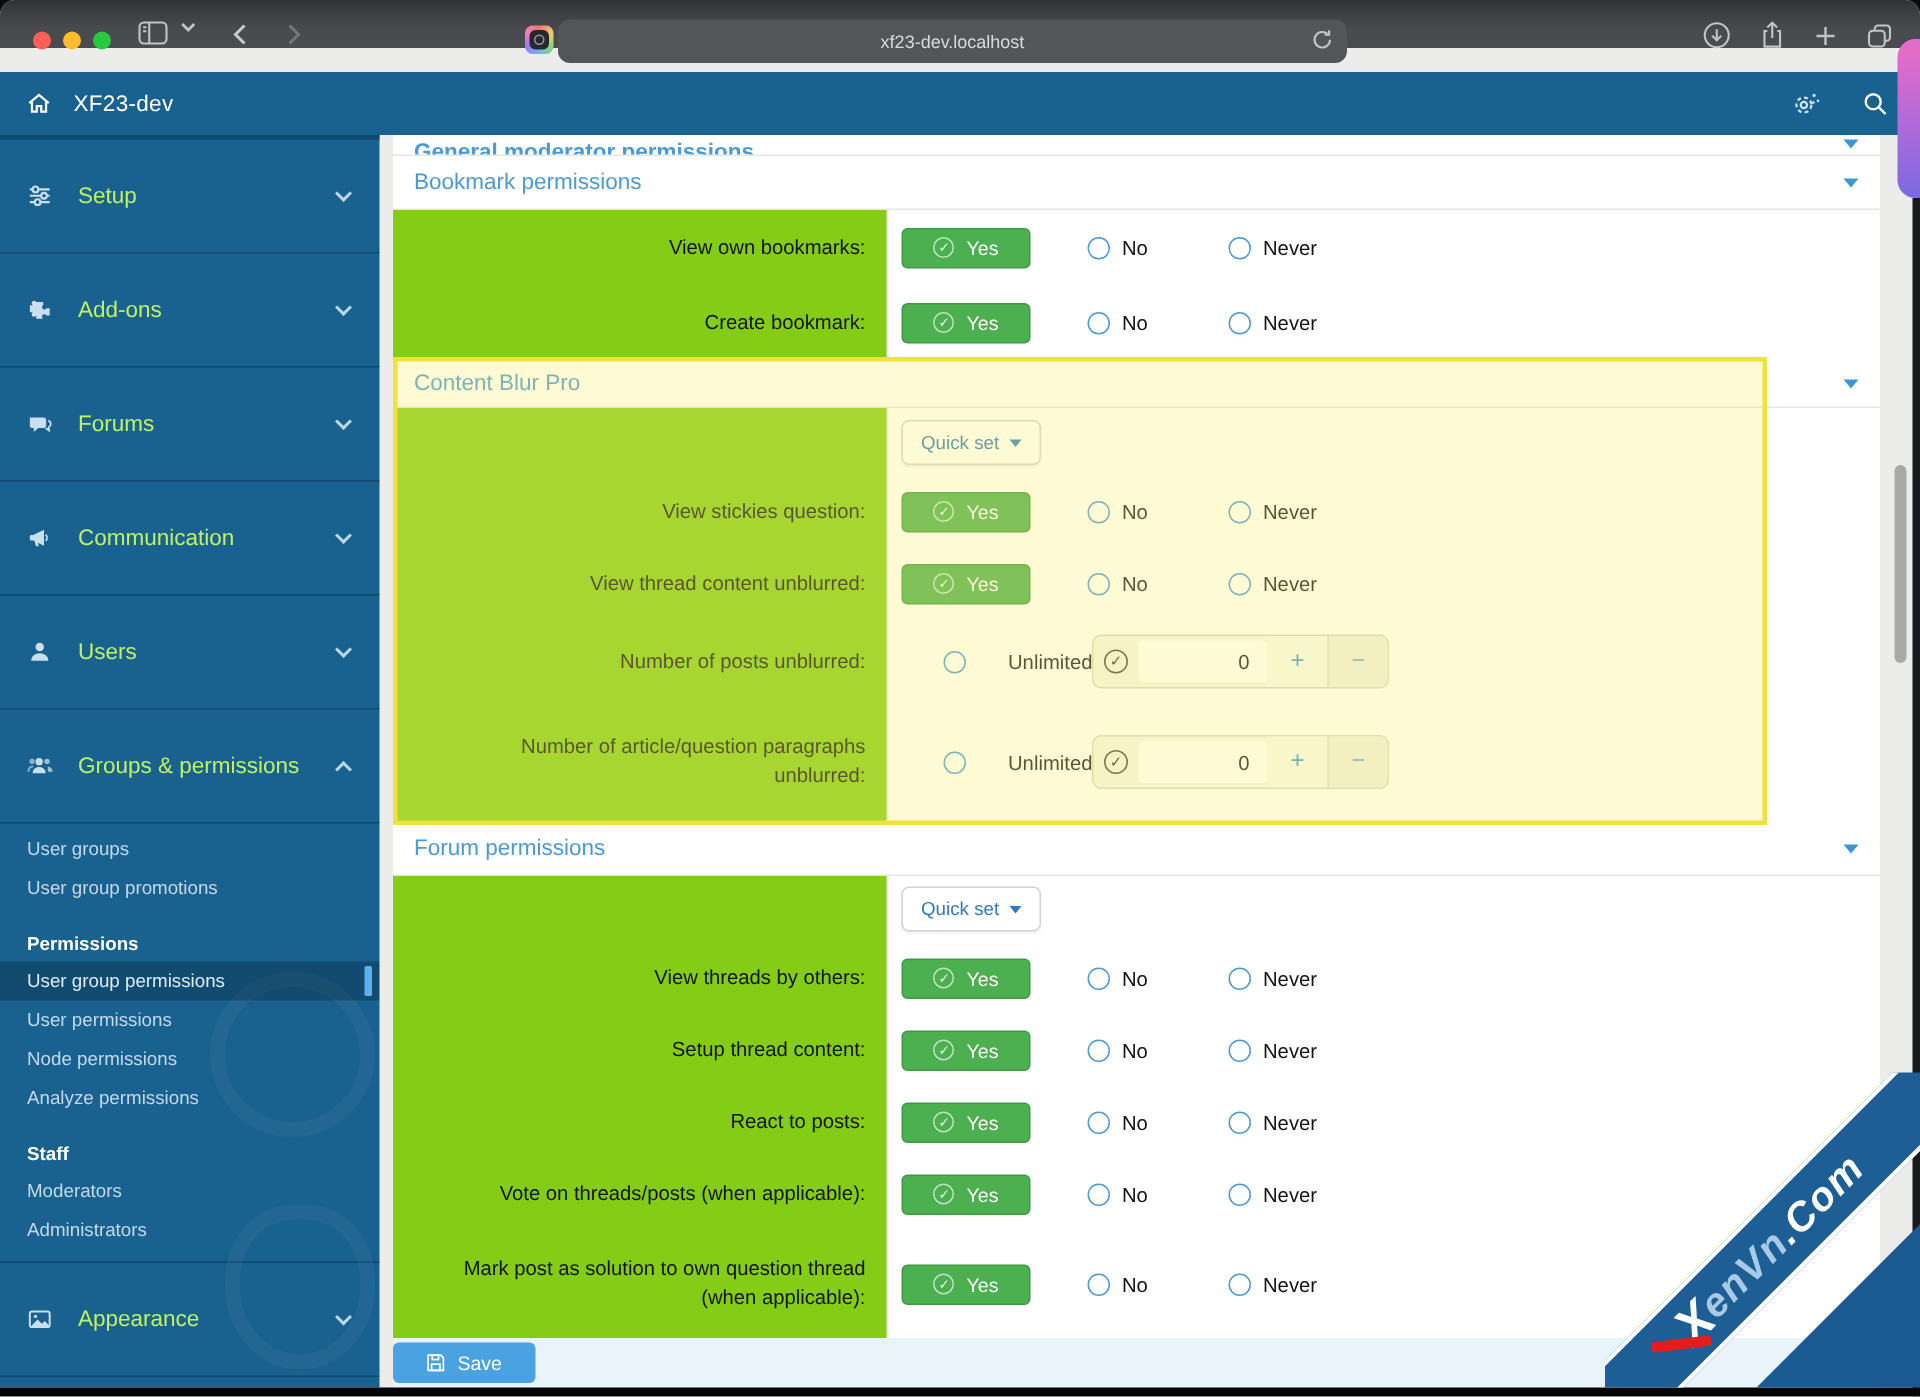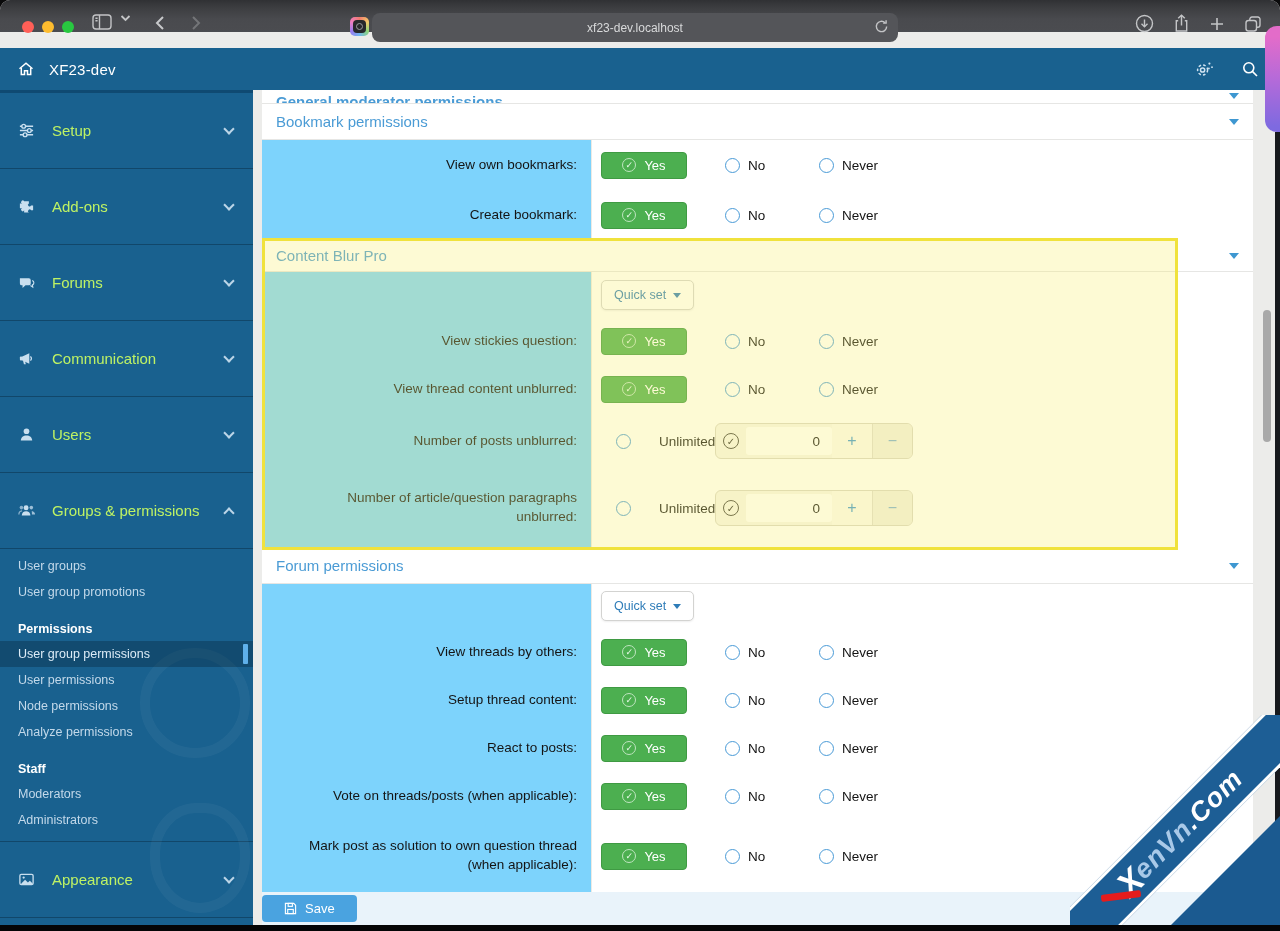--- a/index.html
+++ b/index.html
@@ -64,31 +64,31 @@
   .section { position:relative; }
   .section-header { display:flex; align-items:center; justify-content:space-between; padding:0 14px;
     border-bottom:1px solid #e6e6e4; cursor:pointer; background:#fff; }
   .section-title { color:#4a9bd5; font-size:15px; }
   .sec-chev { width:0; height:0; border-left:5px solid transparent; border-right:5px solid transparent;
     border-top:6px solid #3e97d1; }
   .section.clipped .section-header { overflow:hidden; align-items:flex-end; }
   .section.clipped .section-title { position:relative; top:7px; font-weight:bold; text-decoration:underline; }
   .section.clipped .sec-chev { margin-bottom:4px; }
   .prow { display:flex; background:#fff; }
-  .lbl { width:330px; background:#7dd3fc; border-right:1px solid #eceae4; display:flex; align-items:center;
+  .lbl { width:330px; background:#84cc16; border-right:1px solid #eceae4; display:flex; align-items:center;
     justify-content:flex-end; text-align:right; padding:0 14px 0 24px; color:#141414; font-size:13.5px; line-height:1.4; }
   .ctl { flex:1; display:flex; align-items:center; padding-left:9px; }
   .btn-yes { width:86px; height:27px; background:#4caf50; border:1px solid #3f9a43; border-radius:4px;
     display:flex; align-items:center; justify-content:center; gap:8px; color:#fff; font-size:13px;
     margin-right:38px; cursor:pointer; }
   .ycheck { width:14px; height:14px; border:1px solid #bfe5c0; border-radius:50%; font-size:9px;
     display:flex; align-items:center; justify-content:center; color:#eafaea; }
   .opt { display:flex; align-items:center; gap:8px; width:94px; font-size:13.5px; color:#141414; cursor:pointer; }
   .radio { width:15px; height:15px; min-width:15px; border:1.5px solid #4a9bd7; border-radius:50%; background:#fff; }
-  .opt.unl { width:99px; margin-left:15px;gap:28px; }
+  .opt.unl { width:99px; margin-left:28px;gap:28px; }
   .quickset { display:flex; align-items:center; gap:7px; background:#fff; border:1px solid #d3d3d1;
     border-radius:5px; padding:7px 12px; color:#2e7cb8; font-size:12.5px; cursor:pointer;
     box-shadow:0 1px 2px rgba(0,0,0,0.07); font-family:"Liberation Sans",sans-serif; }
   .caret { width:0; height:0; border-left:4px solid transparent; border-right:4px solid transparent;
     border-top:5px solid #2e7cb8; }
   .spinner { display:flex; align-items:center; height:36px; border:1px solid #d9d6c8; border-radius:6px;
     background:#f7f5ec; overflow:hidden; padding:0; }
   .scheck { width:30px; display:flex; align-items:center; justify-content:center; }
   .scheck i { width:16px; height:16px; border:1.6px solid #44443e; border-radius:50%; font-style:normal;
     font-size:10px; display:flex; align-items:center; justify-content:center; color:#2c2c28; }

